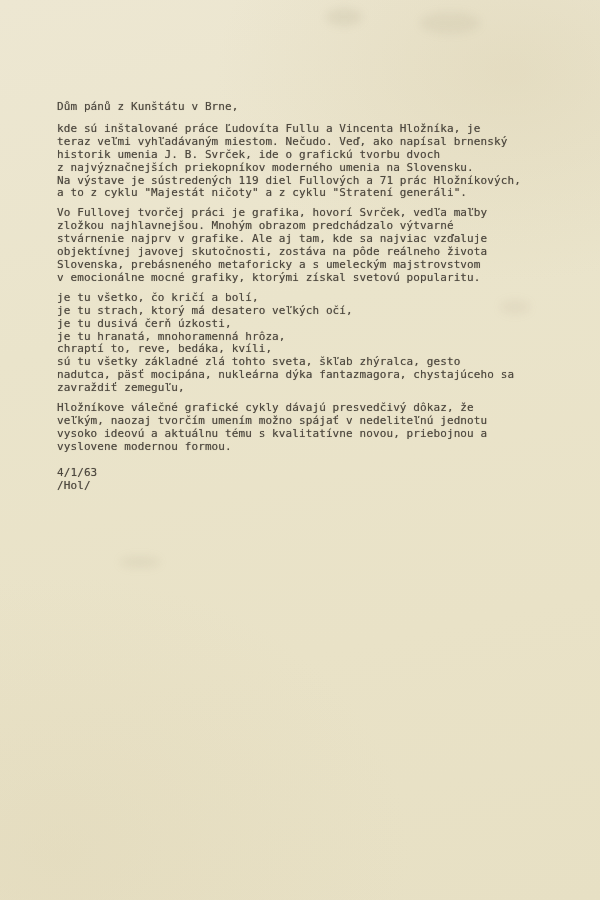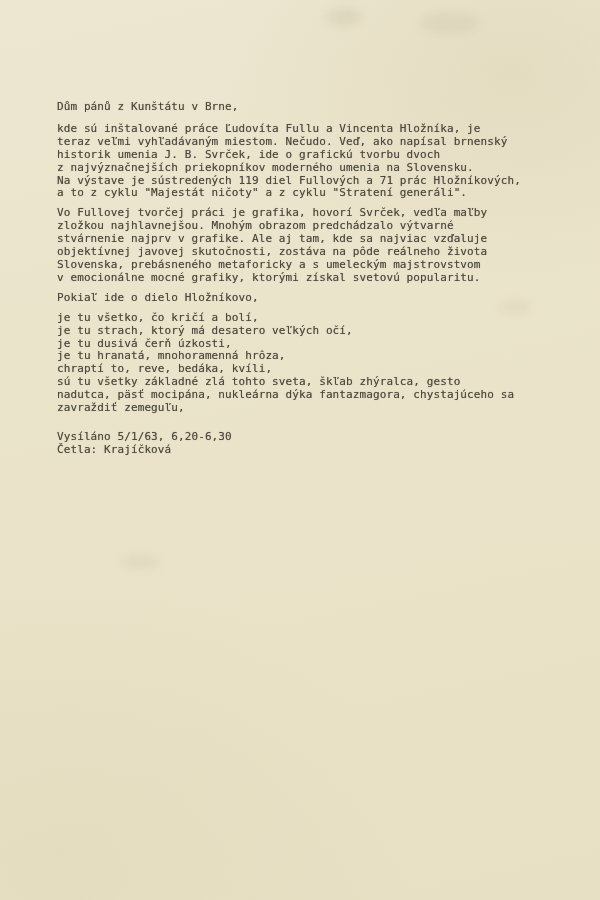--- a/index.html
+++ b/index.html
@@ -52,31 +52,34 @@
 Na výstave je sústredených 119 diel Fullových a 71 prác Hložníkových,
 a to z cyklu "Majestát ničoty" a z cyklu "Stratení generáli".</p>
 
     <p class="para">Vo Fullovej tvorčej práci je grafika, hovorí Svrček, vedľa maľby
 zložkou najhlavnejšou. Mnohým obrazom predchádzalo výtvarné
 stvárnenie najprv v grafike. Ale aj tam, kde sa najviac vzďaluje
 objektívnej javovej skutočnosti, zostáva na pôde reálneho života
 Slovenska, prebásneného metaforicky a s umeleckým majstrovstvom
 v emocionálne mocné grafiky, ktorými získal svetovú popularitu.</p>
 
-    <p class="para tight">Pokiaľ ide o dielo Hložníkovo,</p>
 
     <p class="para">je tu všetko, čo kričí a bolí,
 je tu strach, ktorý má desatero veľkých očí,
 je tu dusivá čerň úzkosti,
 je tu hranatá, mnohoramenná hrôza,
 chraptí to, reve, bedáka, kvíli,
 sú tu všetky základné zlá tohto sveta, škľab zhýralca, gesto
 nadutca, päsť mocipána, nukleárna dýka fantazmagora, chystajúceho sa
 zavraždiť zemeguľu,</p>
 
 
+    <p class="para">Hložníkove válečné grafické cykly dávajú presvedčivý dôkaz, že
+veľkým, naozaj tvorčím umením možno spájať v nedeliteľnú jednotu
+vysoko ideovú a aktuálnu tému s kvalitatívne novou, priebojnou a
+vyslovene modernou formou.</p>
 
 
+    <p class="para sig-block">4/1/63
+/Hol/</p>
 
-    <p class="para broadcast-block">Vysíláno 5/1/63, 6,20-6,30
-Četla: Krajíčková</p>
   </div>
 </div>
 
 </body></html>

